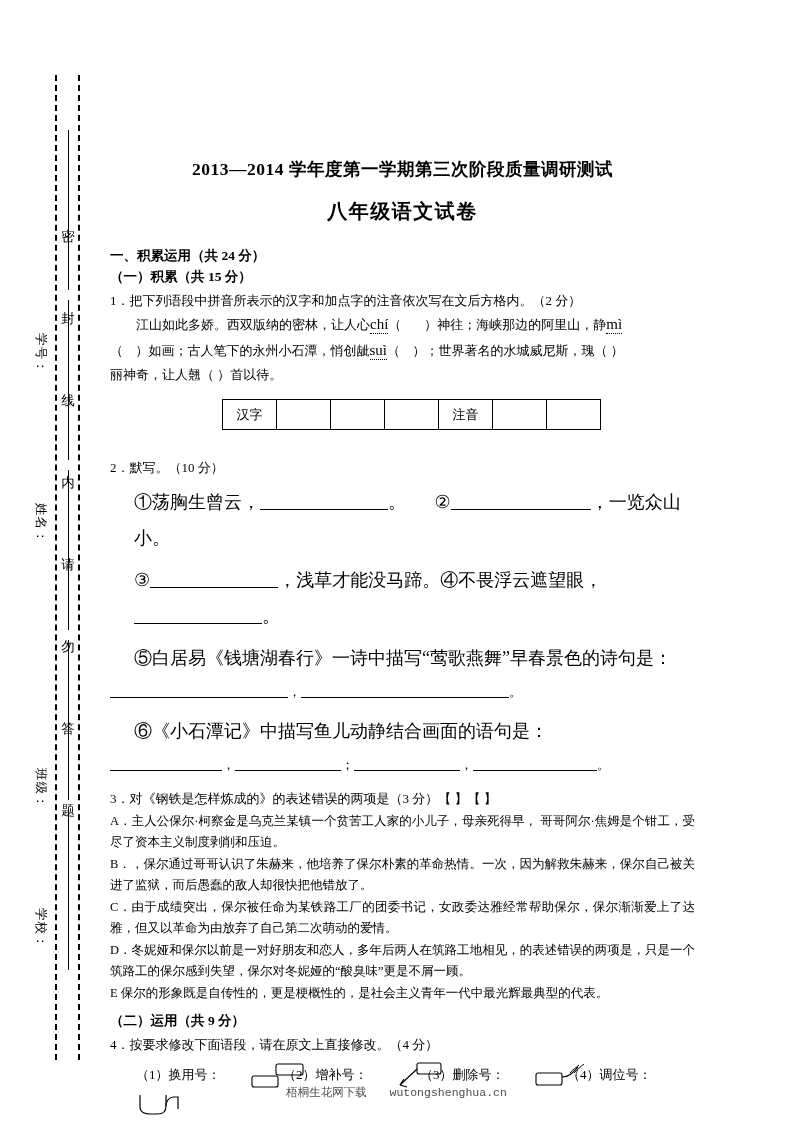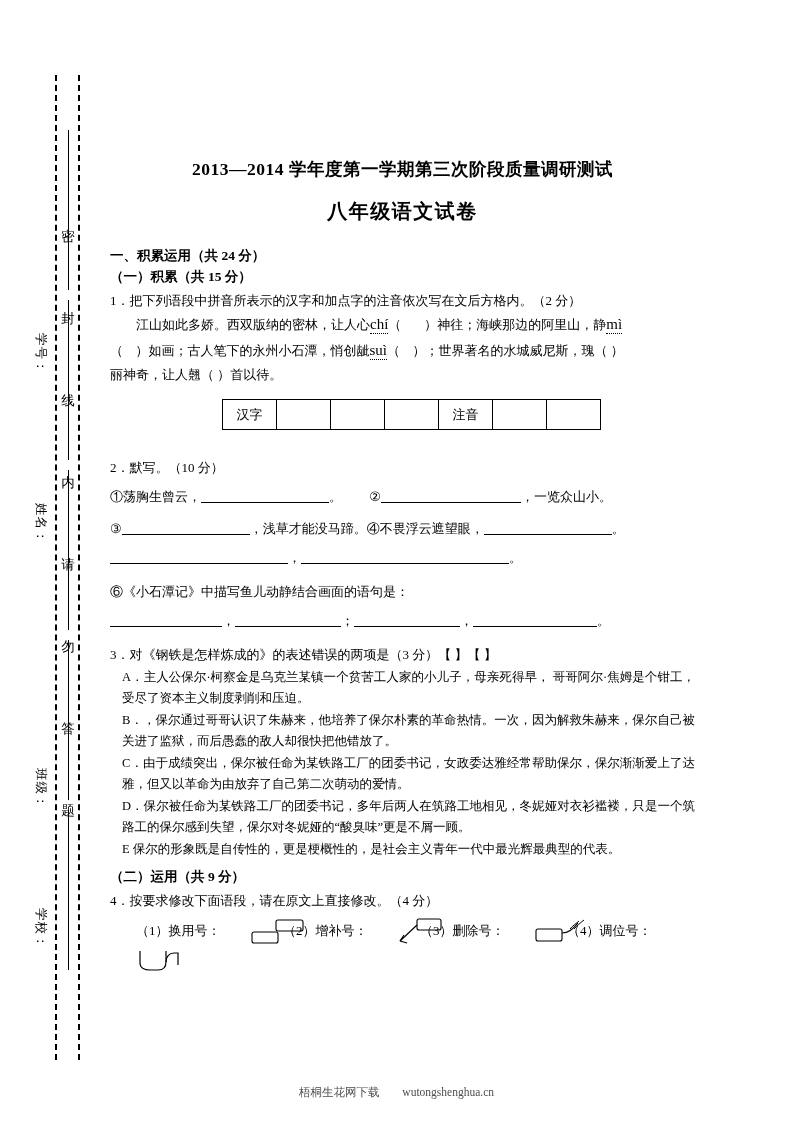--- a/index.html
+++ b/index.html
@@ -116,21 +116,20 @@
     font-size: 13px;
     line-height: 1.72;
     text-align: justify;
     margin-top: 1px;
   }
   .opt {
     font-size: 12.5px;
     line-height: 1.68;
     text-align: justify;
     margin-top: 1px;
-    margin-left: 12px;
   }
   .pinyin {
     font-family: "Liberation Serif", serif;
     font-size: 15px;
   }
   .dotted-under {
     border-bottom: 1px dotted #000;
     padding-bottom: 1px;
   }
   .brackets { letter-spacing: 2px; }
@@ -152,23 +151,24 @@
   }
 
   
   .fill {
     display: inline-block;
     border-bottom: 1px solid #000;
     height: 14px;
     vertical-align: -2px;
   }
   .mq {
-    font-size: 13px;
+    font-size: 18px;
     line-height: 2.0;
     margin-top: 6px;
+    margin-left: 24px;
   }
   .mq-answer-row {
     font-size: 13px;
     line-height: 2.2;
     margin-top: 2px;
   }
 
   
   .sym-row {
     font-size: 13px;
@@ -187,21 +187,21 @@
   .footer {
     position: absolute;
     left: 0;
     top: 1085px;
     width: 793px;
     text-align: center;
     font-size: 11.5px;
     color: #4d4d4d;
   }
   .footer .cn { margin-right: 20px; }
-  .footer .url { font-family: Liberation Serif, serif; }
+  .footer .url { font-family: Liberation Mono, monospace; }
 </style>
 </head>
 <body>
 
 <div class="seal-margin">
 
   <div class="dash-line one"></div>
   <div class="dash-line two"></div>
 
   <div class="seal-char-col">
@@ -263,34 +263,35 @@
 
   <div class="mq">
     <span>①荡胸生曾云，</span><span class="fill" style="width:128px;"></span><span>。</span>
     <span style="display:inline-block;width:24px;"></span><span>②</span><span class="fill" style="width:140px;"></span><span>，一览众山小。</span>
   </div>
 
   <div class="mq">
     <span>③</span><span class="fill" style="width:128px;"></span><span>，浅草才能没马蹄。④不畏浮云遮望眼，</span><span class="fill" style="width:128px;"></span><span>。</span>
   </div>
 
+  <div class="mq">⑤白居易《钱塘湖春行》一诗中描写“莺歌燕舞”早春景色的诗句是：</div>
   <div class="mq-answer-row">
     <span class="fill" style="width:178px;"></span>，<span class="fill" style="width:208px;"></span>。
   </div>
 
   <div class="mq">⑥《小石潭记》中描写鱼儿动静结合画面的语句是：</div>
   <div class="mq-answer-row">
     <span class="fill" style="width:112px;"></span>，<span class="fill" style="width:106px;"></span>；<span class="fill" style="width:106px;"></span>，<span class="fill" style="width:124px;"></span>。
   </div>
 
   <div class="q" style="margin-top:10px;">3．对《钢铁是怎样炼成的》的表述错误的两项是（3 分）【     】【     】</div>
   <div class="opt">A．主人公保尔·柯察金是乌克兰某镇一个贫苦工人家的小儿子，母亲死得早，  哥哥阿尔·焦姆是个钳工，受尽了资本主义制度剥削和压迫。</div>
   <div class="opt">B．，保尔通过哥哥认识了朱赫来，他培养了保尔朴素的革命热情。一次，因为解救朱赫来，保尔自己被关进了监狱，而后愚蠢的敌人却很快把他错放了。</div>
   <div class="opt">C．由于成绩突出，保尔被任命为某铁路工厂的团委书记，女政委达雅经常帮助保尔，保尔渐渐爱上了达雅，但又以革命为由放弃了自己第二次萌动的爱情。</div>
-  <div class="opt">D．保尔被任命为某铁路工厂的团委书记，多年后两人在筑路工地相见，冬妮娅对衣衫褴褛，只是一个筑路工的保尔感到失望，保尔对冬妮娅的“酸臭味”更是不屑一顾。</div>
+  <div class="opt">D．冬妮娅和保尔以前是一对好朋友和恋人，多年后两人在筑路工地相见，的表述错误的两项是，只是一个筑路工的保尔感到失望，保尔对冬妮娅的“酸臭味”更是不屑一顾。</div>
   <div class="opt">E 保尔的形象既是自传性的，更是梗概性的，是社会主义青年一代中最光辉最典型的代表。</div>
 
   <div class="sub-head" style="margin-top:8px;">（二）运用（共 9 分）</div>
   <div class="q">4．按要求修改下面语段，请在原文上直接修改。（4 分）</div>
 
   <div class="sym-row">
     <span>（1）换用号：</span>
     <span class="sym-inline" style="width:56px;">
       <svg width="56" height="30" viewBox="0 0 56 30" aria-hidden="true">
         <rect x="2" y="15" width="26" height="11" fill="none" stroke="#000" stroke-width="1.1" rx="2"></rect>

